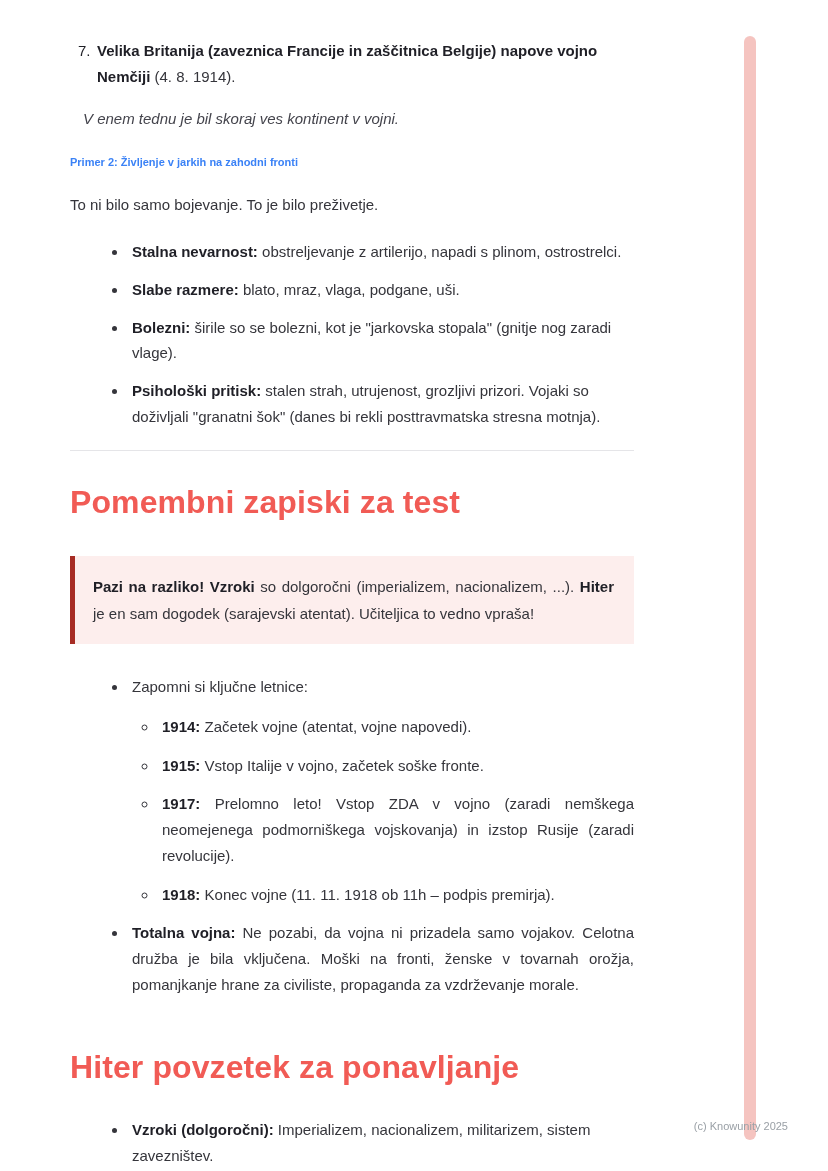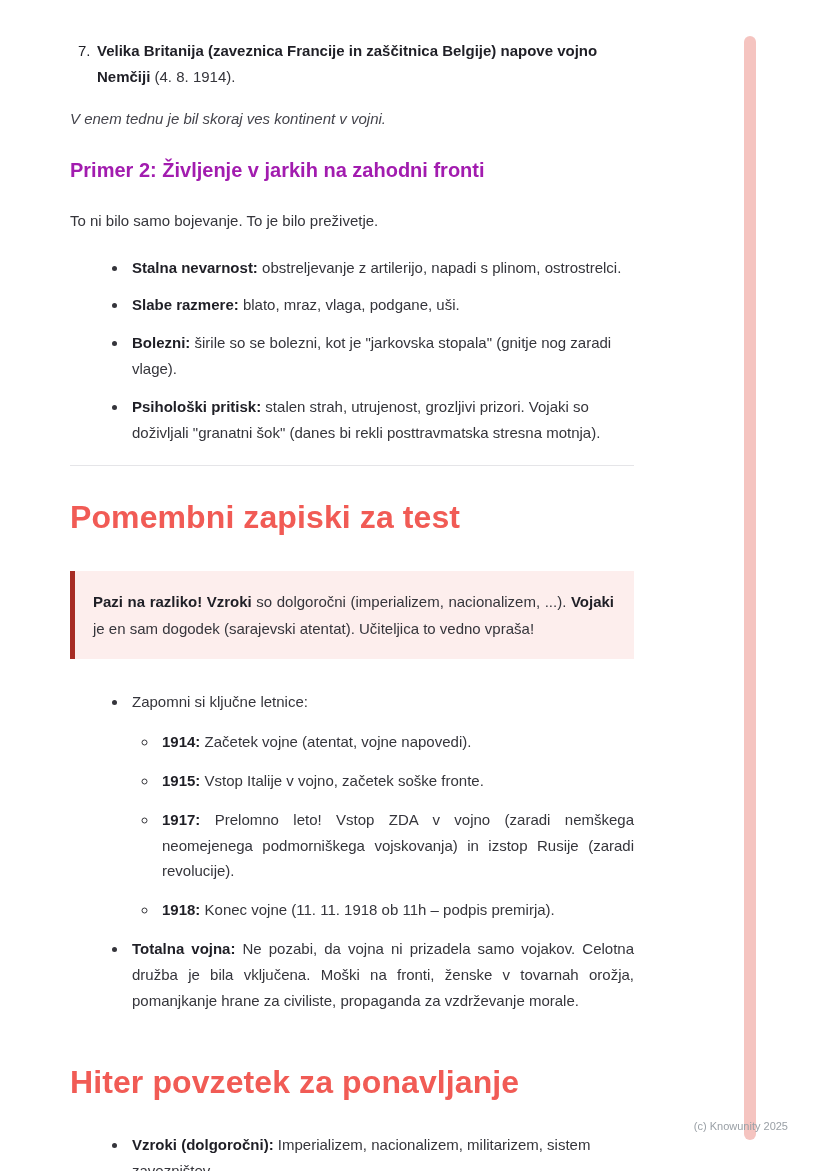--- a/index.html
+++ b/index.html
@@ -35,25 +35,26 @@
     width: 19px;
     flex: 0 0 19px;
     color: #1f1f26;
   }
   .numbered-item .item-text strong { }
 
   .italic-note {
     font-style: italic;
     color: #44444c;
     margin-bottom: 20px;
+    margin-left: 13px;
   }
   .sub-heading {
     font-weight: 700;
-    color: #a21caf;
-    font-size: 20px;
+    color: #3b82f6;
+    font-size: 11px;
     margin: 22px 0 20px 0;
   }
   .body-text { margin-bottom: 21px; }
 
   ul.bullet-list {
     list-style-type: disc;
     padding-left: 26px;
     margin: 0 0 6px 0;
   }
   ul.bullet-list > li {
@@ -140,21 +141,21 @@
       <li><strong>Slabe razmere:</strong><span> blato, mraz, vlaga, podgane, uši.</span></li>
       <li><strong>Bolezni:</strong><span> širile so se bolezni, kot je "jarkovska stopala" (gnitje nog zaradi vlage).</span></li>
       <li><strong>Psihološki pritisk:</strong><span> stalen strah, utrujenost, grozljivi prizori. Vojaki so doživljali "granatni šok" (danes bi rekli posttravmatska stresna motnja).</span></li>
     </ul>
 
     <hr class="divider">
 
     <h2 class="red-heading">Pomembni zapiski za test</h2>
 
     <div class="callout">
-      <p class="callout-text"><strong>Pazi na razliko! Vzroki</strong><span> so dolgoročni (imperializem, nacionalizem, ...). </span><strong>Vojaki</strong><span> je en sam dogodek (sarajevski atentat). Učiteljica to vedno vpraša!</span></p>
+      <p class="callout-text"><strong>Pazi na razliko! Vzroki</strong><span> so dolgoročni (imperializem, nacionalizem, ...). </span><strong>Hiter</strong><span> je en sam dogodek (sarajevski atentat). Učiteljica to vedno vpraša!</span></p>
     </div>
 
     <ul class="bullet-list">
       <li>
         <span>Zapomni si ključne letnice:</span>
         <ul class="sub-list">
           <li><strong>1914:</strong><span> Začetek vojne (atentat, vojne napovedi).</span></li>
           <li><strong>1915:</strong><span> Vstop Italije v vojno, začetek soške fronte.</span></li>
           <li class="justified"><strong>1917:</strong><span> Prelomno leto! Vstop ZDA v vojno (zaradi nemškega neomejenega podmorniškega vojskovanja) in izstop Rusije (zaradi revolucije).</span></li>
           <li><strong>1918:</strong><span> Konec vojne (11. 11. 1918 ob 11h – podpis premirja).</span></li>

